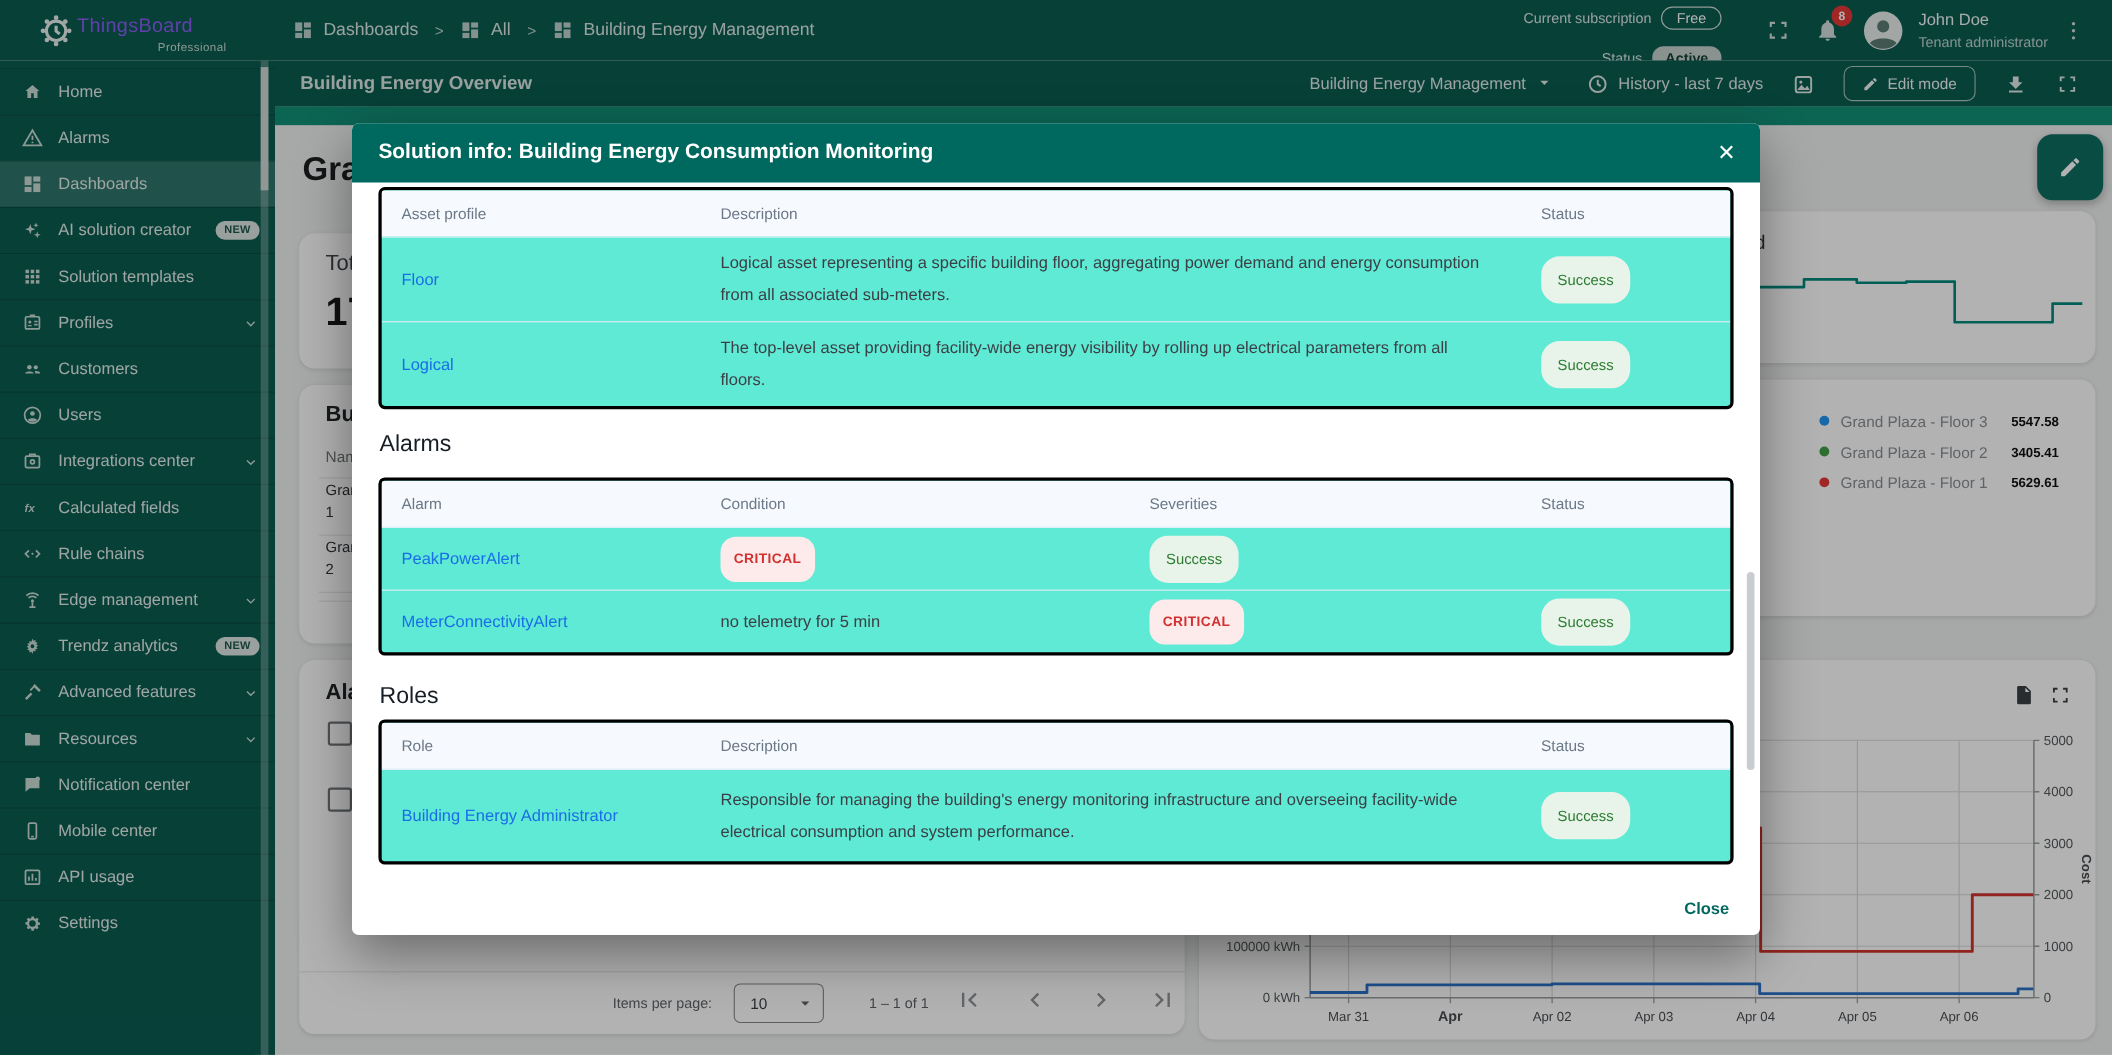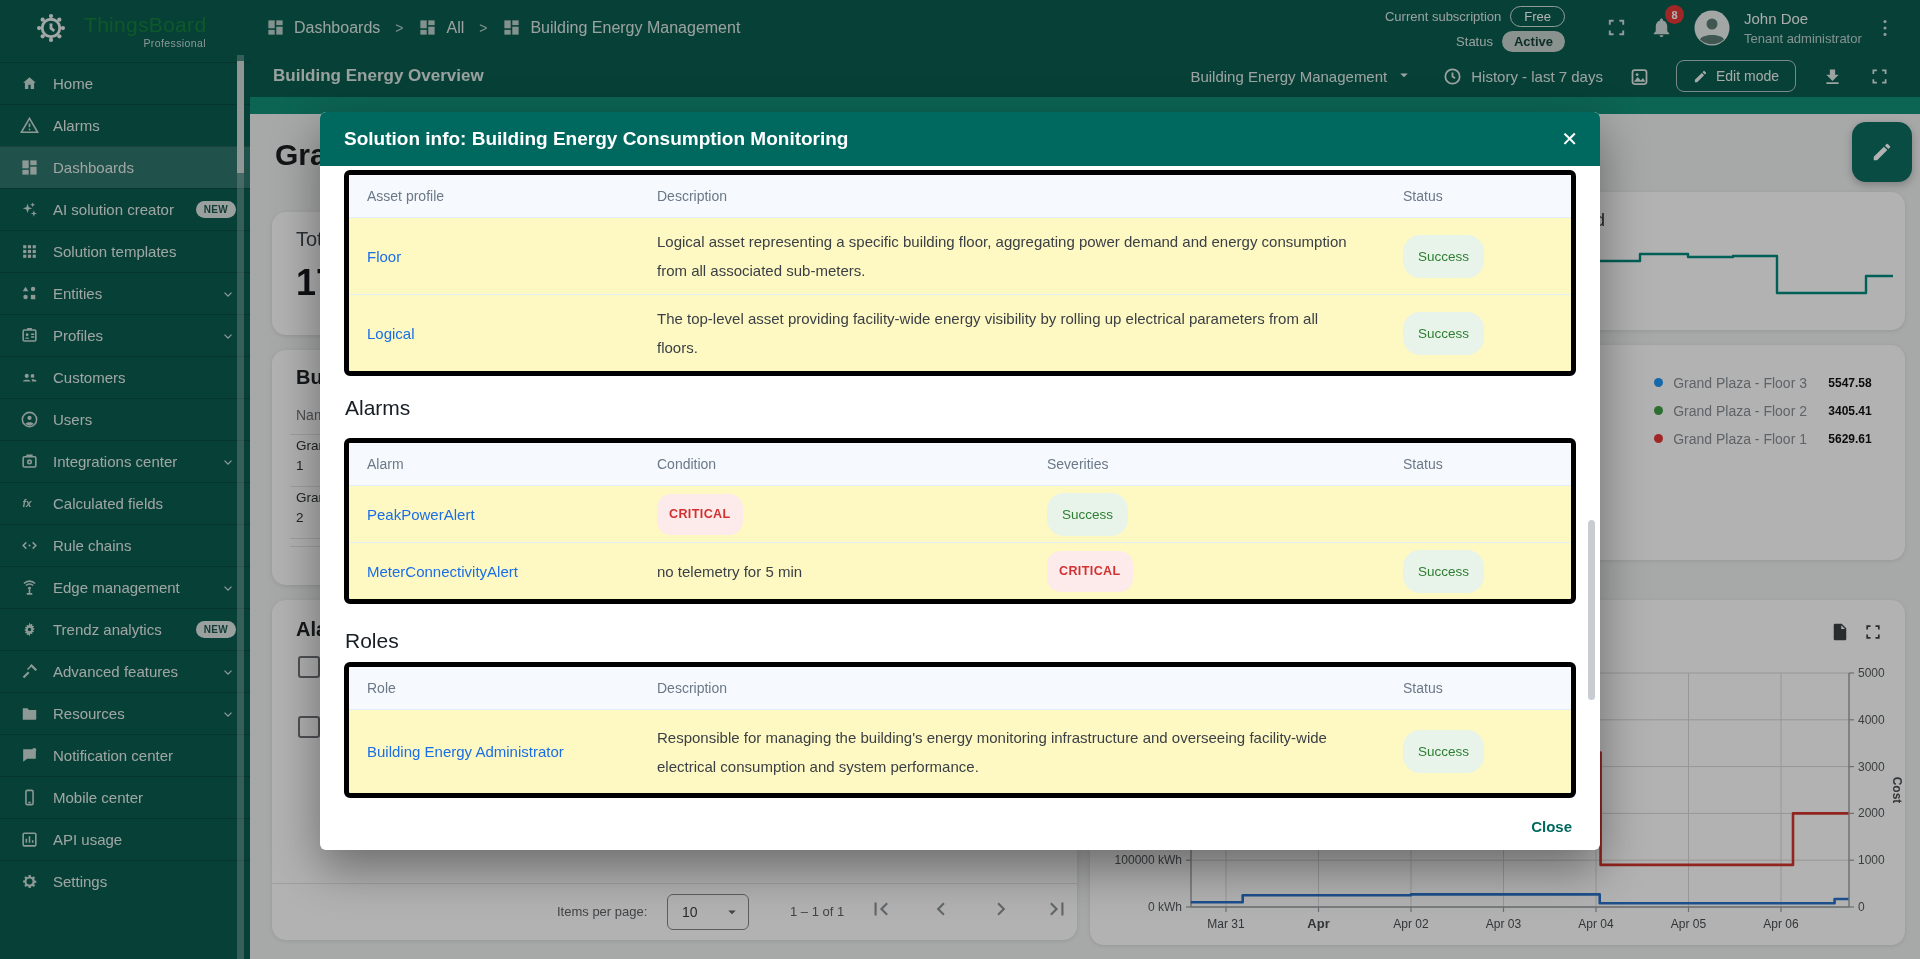--- a/index.html
+++ b/index.html
@@ -4,27 +4,27 @@
 <style>
   html,body{margin:0;padding:0;background:#222;}
   #stage{position:relative;width:1920px;height:959px;overflow:hidden;
          font-family:"Liberation Sans",sans-serif;background:#f0f1f1;}
   .abs{position:absolute;}
   :root{--teal:#0a5c50;--teal2:#129078;--mteal:#00695f;--link:#1a6ee8;}
 
   
   #top-header{left:0;top:0;right:0;height:55px;background:var(--teal);}
   #logo{left:34px;top:11px;width:34px;height:34px;color:#e8f0ee;}
-  #logo-title{left:84px;top:13px;font-size:21px;font-weight:500;color:#15803d;letter-spacing:.3px;}
+  #logo-title{left:70px;top:13px;font-size:18px;font-weight:500;color:#8b5cf6;letter-spacing:.3px;}
   #logo-sub{left:78px;top:37px;width:128px;text-align:right;font-size:10.5px;color:#c9dbd6;letter-spacing:.4px;}
   #breadcrumbs{left:266px;top:0;height:55px;display:flex;align-items:center;color:#dde8e5;font-size:16px;}
   .crumb{display:flex;align-items:center;gap:9px;}
   .crumb .ic{width:19px;height:19px;color:#bcd2cc;display:flex;}
   .crumb-sep{margin:0 15px;font-size:14px;color:rgba(255,255,255,.7);}
-  #subscription{right:355px;top:6px;display:flex;flex-direction:column;align-items:flex-end;gap:4px;
+  #subscription{right:355px;top:6px;display:flex;flex-direction:column;align-items:flex-end;gap:15px;
                 color:rgba(255,255,255,.85);font-size:13px;}
   .sub-row{display:flex;align-items:center;gap:9px;}
   .pill-free{border:1px solid rgba(255,255,255,.8);border-radius:13px;padding:2px 13px;color:#fff;}
   .pill-active{background:#c6d2ce;border-radius:13px;padding:3px 12px;color:#123f36;font-weight:bold;}
   #hdr-fullscreen{left:1605px;top:16px;width:23px;height:23px;color:#d2dfdb;}
   #hdr-bell{left:1650px;top:16px;width:23px;height:23px;color:#d2dfdb;}
   #hdr-badge{left:1665px;top:5px;width:19px;height:19px;background:#e53935;border-radius:50%;
              color:#fff;font-size:11px;font-weight:bold;display:flex;align-items:center;justify-content:center;}
   #hdr-avatar{left:1692px;top:8px;width:40px;height:40px;}
   #hdr-user{left:1744px;top:10px;}
@@ -100,21 +100,21 @@
 
   
   #backdrop{left:0;top:0;right:0;bottom:0;background:rgba(0,0,0,.30);z-index:50;}
   #modal{left:320px;top:112px;width:1280px;height:738px;background:#fff;border-radius:6px;
          box-shadow:0 18px 48px rgba(0,0,0,.4);z-index:100;}
   #modal-header{position:absolute;left:0;top:0;right:0;height:54px;background:var(--mteal);
                 border-radius:6px 6px 0 0;display:flex;align-items:center;padding:0 22px 0 24px;box-sizing:border-box;}
   #modal-title{color:#fff;font-size:19px;font-weight:600;}
   #modal-close-x{margin-left:auto;color:#fff;font-size:20px;cursor:pointer;line-height:1;}
   #modal-body{position:absolute;left:0;top:54px;right:0;bottom:0;padding:0 24px;overflow:hidden;}
-  .tbl{border:5px solid #000000;border-radius:6px;overflow:hidden;background:#fef9c3;}
+  .tbl{border:3px solid #000000;border-radius:6px;overflow:hidden;background:#5eead4;}
   .tbl1{margin-top:4px;}
   .thead{display:grid;height:42px;background:#f6f9fd;align-items:center;color:#6b7887;font-size:14px;}
   .trow{display:grid;border-top:1px solid #e4eef8;align-items:center;font-size:15px;color:#3b4046;}
   .cols3{grid-template-columns:290px 746px 1fr;}
   .cols4{grid-template-columns:290px 390px 356px 1fr;}
   .c{padding-left:18px;padding-right:30px;line-height:29px;}
   .link{color:var(--link);font-weight:500;cursor:pointer;}
   .h76{height:76px;}.h56{height:56px;}.h83{height:83px;}
   .pill-ok{display:inline-block;background:#e8f4e9;color:#2e7d32;font-size:13.5px;padding:7px 15px;border-radius:17px;}
   .pill-crit{display:inline-block;background:#fdeaea;color:#d23131;font-size:12.5px;font-weight:bold;
@@ -277,36 +277,20 @@
                 <rect x="4" y="10" width="4" height="4"></rect>
                 <rect x="10" y="10" width="4" height="4"></rect>
                 <rect x="16" y="10" width="4" height="4"></rect>
                 <rect x="4" y="16" width="4" height="4"></rect>
                 <rect x="10" y="16" width="4" height="4"></rect>
                 <rect x="16" y="16" width="4" height="4"></rect>
               </g>
             </svg>
           </span>
               <span class="side-label">Solution templates</span>
-        </div>
-        <div class="side-item">
-          <span class="side-icon">
-            <svg viewBox="0 0 24 24" width="19" height="19" fill="currentColor">
-              <path d="M7 3.5 10.5 9h-7z"></path>
-              <circle cx="16.5" cy="6.2" r="2.8"></circle>
-              <rect x="13.7" y="13.7" width="5.6" height="5.6"></rect>
-              <circle cx="7" cy="16.5" r="2.8"></circle>
-            </svg>
-          </span>
-              <span class="side-label">Entities</span>
-          <span class="side-chevron">
-            <svg viewBox="0 0 24 24" width="16" height="16" fill="currentColor">
-              <path d="M7.4 9.2 12 13.8l4.6-4.6 1.3 1.3-5.9 5.9-5.9-5.9z"></path>
-            </svg>
-          </span>
         </div>
         <div class="side-item">
           <span class="side-icon">
             <svg viewBox="0 0 24 24" width="19" height="19" fill="currentColor">
               <rect x="4" y="5" width="16" height="14" rx="1.5" fill="none" stroke="currentColor" stroke-width="2"></rect>
               <path d="M10 5V3.5h4V5" fill="none" stroke="currentColor" stroke-width="2"></path>
               <circle cx="9" cy="11" r="1.8"></circle>
               <path d="M6.3 16c.4-1.9 5-1.9 5.4 0z"></path>
               <path d="M14 10.5h4M14 14h4" stroke="currentColor" stroke-width="1.8" fill="none"></path>
             </svg>

